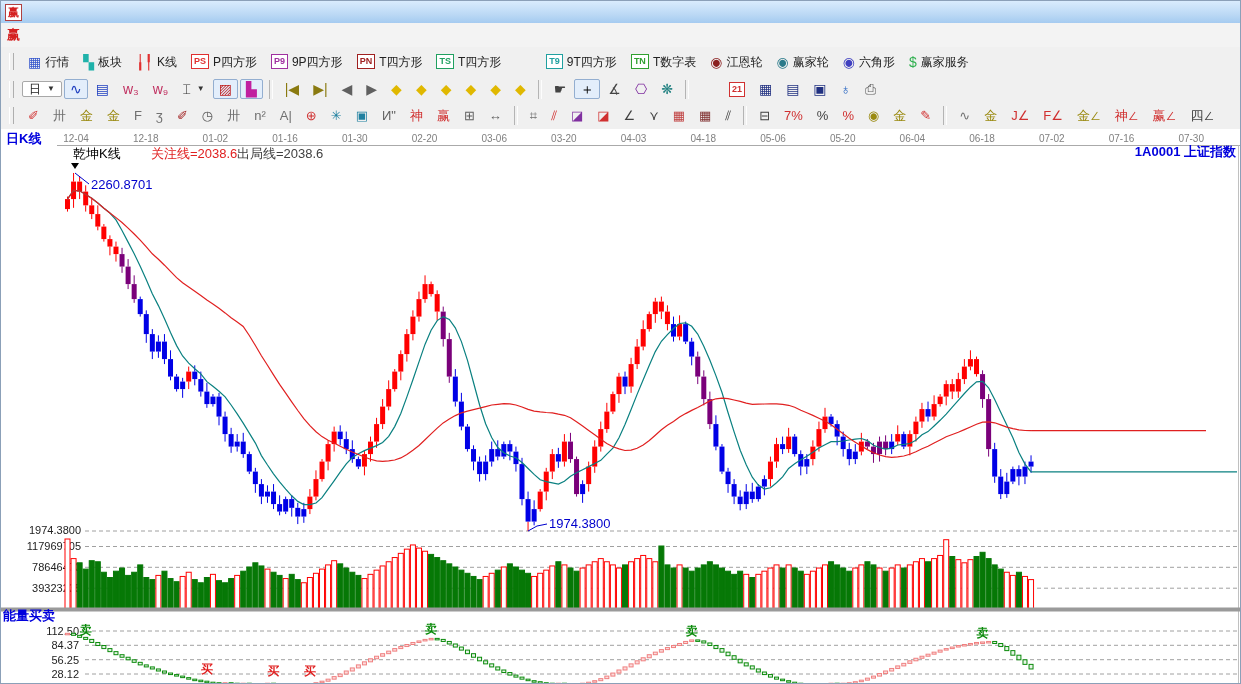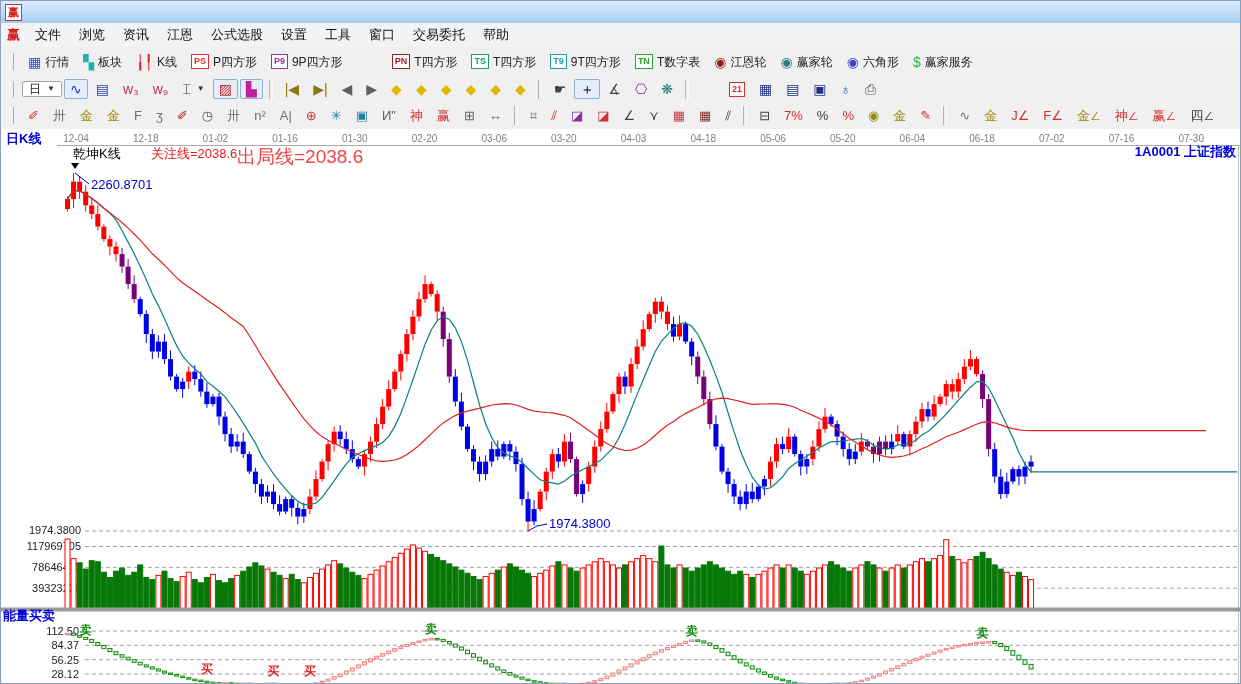--- a/index.html
+++ b/index.html
@@ -36,49 +36,37 @@
     display:inline-flex;align-items:center;background:#fff;line-height:1}
   .caret{font-size:8px;color:#333;margin-left:2px}
   .tsep{width:2px;height:19px;border-left:1px solid #b4b4b4;border-right:1px solid #fdfdfd;margin:0 5px;flex:none}
   
   .chart{position:absolute;top:128px;left:0;width:1241px;height:556px;background:#ffffff}
   .chart svg{position:absolute;left:0;top:0}
   .ov{position:absolute;line-height:1;white-space:nowrap}
   #lbl-period{top:3px;left:5px;color:#0000dd;font-weight:bold;font-size:13px}
   #lbl-qiankun{top:18px;left:72px;color:#000;font-size:13px}
   #lbl-attention{top:18px;left:150px;color:#e02020;font-size:13px}
-  #lbl-exit{top:18px;left:236px;color:#ef4444;font-size:19px}
+  #lbl-exit{top:18px;left:236px;color:#404040;font-size:13px}
   #lbl-symbol{top:16px;right:6px;color:#0000dd;font-weight:bold;font-size:13px}
   #lbl-indicator{top:480px;left:2px;color:#0000dd;font-weight:bold;font-size:13px}
   #watermark{bottom:3px;right:8px;color:#e04545;font-family:"DejaVu Serif",serif;
     font-weight:bold;font-size:30px;letter-spacing:5px;font-style:italic}
 </style>
 </head>
 <body>
 
 <div id="app">
 
   <div class="titlebar">
     <span class="app-ico">赢</span>
   </div>
 
   <div class="menubar">
     <span class="menu-ico">赢</span>
-    <span id="menu-items" style="display:flex">
-        <span class="menu-item">文件</span>
-        <span class="menu-item">浏览</span>
-        <span class="menu-item">资讯</span>
-        <span class="menu-item">江恩</span>
-        <span class="menu-item">公式选股</span>
-        <span class="menu-item">设置</span>
-        <span class="menu-item">工具</span>
-        <span class="menu-item">窗口</span>
-        <span class="menu-item">交易委托</span>
-        <span class="menu-item">帮助</span>
-      </span>
   </div>
 
   <div class="toolbar" id="tb1">
       <span class="grip"></span>
       <span class="tb-item">
         <span class="glyph" style="color: rgb(51, 85, 204);">▦</span>
         <span>行情</span>
       </span>
       <span class="tb-item">
         <span class="glyph" style="color: rgb(32, 178, 170);">▚</span>
@@ -90,29 +78,29 @@
       </span>
       <span class="tb-item">
         <span class="badge" style="border-color: rgb(224, 48, 48); color: rgb(224, 48, 48);">PS</span>
         <span>P四方形</span>
       </span>
       <span class="tb-item">
         <span class="badge" style="border-color: rgb(160, 48, 160); color: rgb(160, 48, 160);">P9</span>
         <span>9P四方形</span>
       </span>
       <span class="tb-item">
-        <span class="badge" style="border-color: rgb(160, 32, 32); color: rgb(160, 32, 32); margin-left: 35px;">PN</span>
+        <span class="badge" style="border-color: rgb(160, 32, 32); color: rgb(160, 32, 32);">PN</span>
         <span>T四方形</span>
       </span>
       <span class="tb-item">
         <span class="badge" style="border-color: rgb(32, 160, 96); color: rgb(32, 160, 96);">TS</span>
         <span>T四方形</span>
       </span>
       <span class="tb-item">
-        <span class="badge" style="border-color: rgb(32, 160, 160); color: rgb(32, 160, 160);">T9</span>
+        <span class="badge" style="border-color: rgb(32, 160, 160); color: rgb(32, 160, 160); margin-left: 31px;">T9</span>
         <span>9T四方形</span>
       </span>
       <span class="tb-item">
         <span class="badge" style="border-color: rgb(48, 160, 48); color: rgb(48, 160, 48);">TN</span>
         <span>T数字表</span>
       </span>
       <span class="tb-item">
         <span class="glyph" style="color: rgb(139, 32, 32);">◉</span>
         <span>江恩轮</span>
       </span>

